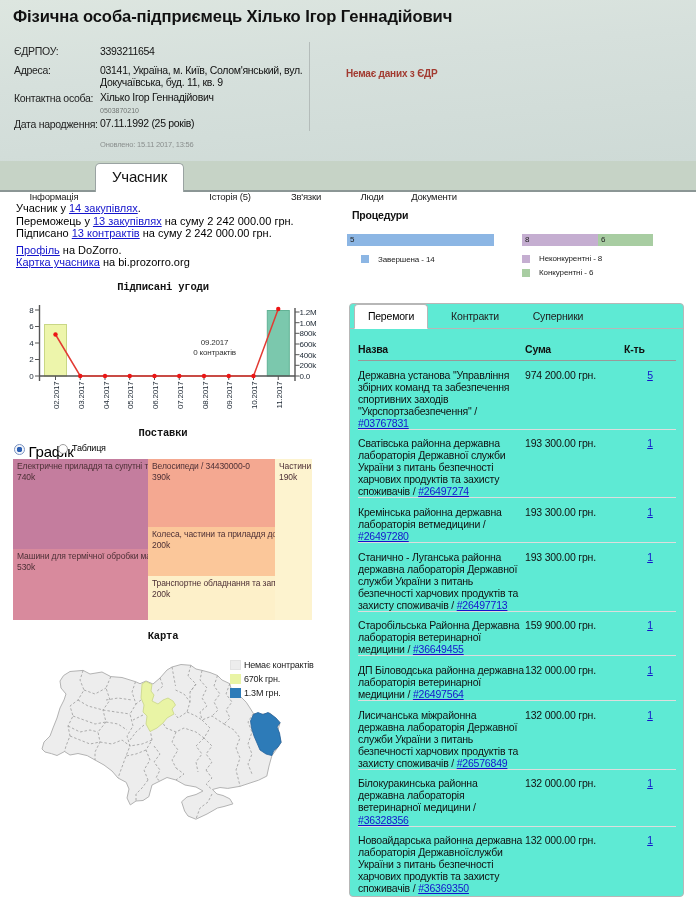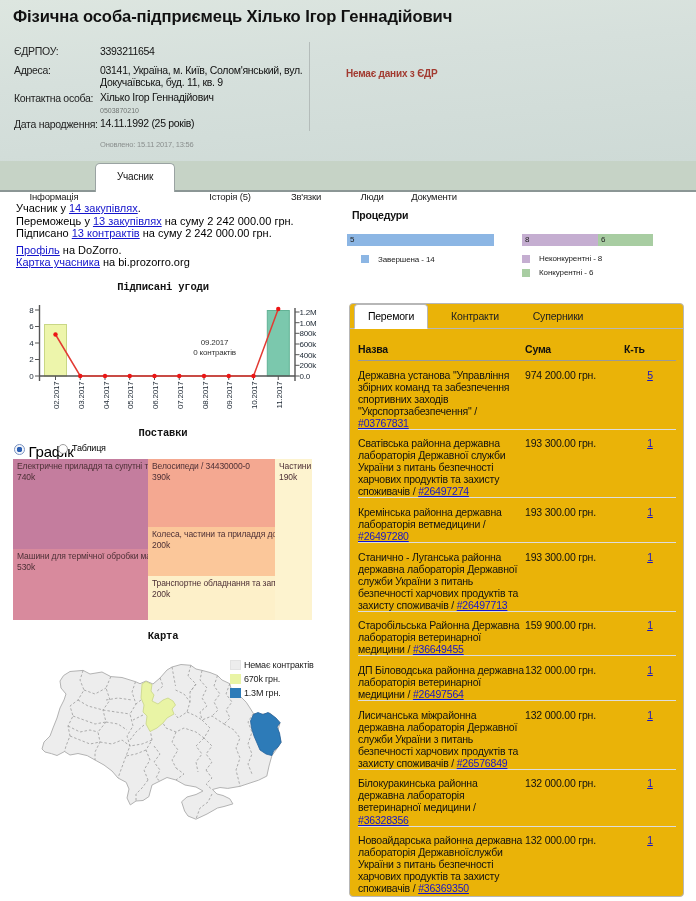--- a/index.html
+++ b/index.html
@@ -12,34 +12,34 @@
 #hdr{position:absolute;left:0;top:0;width:696px;height:161px;background:linear-gradient(175deg,#dde6e0 0%,#d6e0dc 40%,#cedad6 100%);}
 #hdr h1{margin:0;position:absolute;left:13px;top:7px;font-size:16.6px;letter-spacing:-0.1px;font-weight:bold;color:#111;}
 .lbl{position:absolute;left:14px;font-size:10.5px;letter-spacing:-0.3px;color:#222;}
 .val{position:absolute;left:100px;font-size:10.5px;letter-spacing:-0.3px;color:#111;}
 #vline{position:absolute;left:309px;top:42px;width:1px;height:89px;background:#b4bcba;}
 #nodata{position:absolute;left:346px;top:68px;font-size:10px;letter-spacing:-0.2px;font-weight:bold;color:#a23a30;}
 #upd{position:absolute;left:100px;top:139.5px;font-size:7.5px;letter-spacing:-0.2px;color:#8a8f8e;}
 
 #tabbar{position:absolute;left:0;top:161px;width:696px;height:29px;background:#c6d3c6;border-bottom:2px solid #8b9695;}
 .tab{position:absolute;top:10px;font-size:9.5px;letter-spacing:-0.2px;color:#1a1a1a;transform:translateX(-50%);margin-top:20px;}
-#activetab{position:absolute;left:95px;top:163px;width:80px;height:29px;background:#fff;border:1px solid #9aa3a2;border-bottom:none;border-radius:5px 5px 0 0;z-index:3;text-align:center;font-size:10px;letter-spacing:-0.2px;color:#111;line-height:26px;box-sizing:border-box;}
+#activetab{position:absolute;left:95px;top:163px;width:89px;height:29px;background:#fff;border:1px solid #9aa3a2;border-bottom:none;border-radius:5px 5px 0 0;z-index:3;text-align:center;font-size:15px;letter-spacing:-0.2px;color:#111;line-height:26px;box-sizing:border-box;}
 
 #para1{position:absolute;left:16px;top:202px;font-size:11px;line-height:12.5px;color:#000;}
 #para2{position:absolute;left:16px;top:244px;font-size:11px;line-height:12.3px;color:#000;}
 .h2c{position:absolute;width:326px;text-align:center;font-size:10.5px;letter-spacing:-0.2px;font-weight:bold;color:#111;font-family:Liberation Mono, monospace;}
 
 .tmcell{position:absolute;overflow:hidden;font-size:8.5px;letter-spacing:-0.1px;line-height:11px;color:#4d3036;padding:2px 0 0 4px;box-sizing:border-box;white-space:nowrap;}
 
 #proc-title{position:absolute;left:352px;top:209px;font-size:10.5px;letter-spacing:-0.2px;font-weight:bold;color:#111;}
 .pbar{position:absolute;top:234px;height:12px;font-size:8px;color:#222;line-height:12px;}
 .plegsq{position:absolute;width:8px;height:8px;}
 .plegtx{position:absolute;font-size:8px;letter-spacing:-0.1px;color:#222;}
 
-#panel{position:absolute;left:349px;top:303px;width:335px;height:594px;border:1px solid #b7b7b7;border-radius:4px;background:#eab308;box-sizing:border-box;}
+#panel{position:absolute;left:349px;top:303px;width:335px;height:594px;border:1px solid #b7b7b7;border-radius:4px;background:#5eead4;box-sizing:border-box;}
 #ptabs{position:relative;height:24px;border-bottom:1px solid #b7b7b7;}
 .ptab{position:absolute;top:0;height:24px;line-height:24px;font-size:10.5px;letter-spacing:-0.2px;color:#222;text-align:center;}
 #ptab-act{position:absolute;left:4px;top:0;width:74px;height:25px;line-height:23px;background:#fff;border:1px solid #b7b7b7;border-bottom:1px solid #fff;border-radius:4px 4px 0 0;text-align:center;font-size:10.5px;letter-spacing:-0.2px;box-sizing:border-box;}
 table.results{border-collapse:collapse;margin:0 0 0 8px;width:318px;font-size:10.5px;letter-spacing:-0.2px;table-layout:fixed;}
 table.results th{text-align:left;font-size:10.5px;padding:13.5px 0 5.5px 0;border-bottom:1px solid #999;color:#111;line-height:12px;}
 table.results td{vertical-align:top;padding:7.5px 0 0 0;border-bottom:1px solid #ddd;line-height:12.05px;color:#111;}
 table.results tr:last-child td{border-bottom:none;}
 td.amt{width:99px;}
 td.cnt{width:52px;text-align:center;}
 th.cnt{text-align:left;}
@@ -50,21 +50,21 @@
 
   <div id="hdr">
     <h1>Фізична особа-підприємець Хілько Ігор Геннадійович</h1>
     <div class="lbl" style="top:45px">ЄДРПОУ:</div>
     <div class="val" style="top:45px">3393211654</div>
     <div class="lbl" style="top:64px">Адреса:</div>
     <div class="val" style="top:64px;width:212px;line-height:12.4px">03141, Україна, м. Київ, Солом'янський, вул. Докучаївська, буд. 11, кв. 9</div>
     <div class="lbl" style="top:92px">Контактна особа:</div>
     <div class="val" style="top:92px;line-height:11.5px">Хілько Ігор Геннадійович<br><span style="font-size:7px;letter-spacing:0;color:#6f7472">0503870210</span></div>
     <div class="lbl" style="top:118px">Дата народження:</div>
-    <div class="val" style="top:117px;font-size:10.5px">14.11.1992 (25 років)</div>
+    <div class="val" style="top:117px;font-size:10.5px">07.11.1992 (25 років)</div>
     <div id="vline"></div>
     <div id="nodata">Немає даних з ЄДР</div>
     <div id="upd">Оновлено: 15.11 2017, 13:56</div>
   </div>
 
   <div id="tabbar">
     <div class="tab" style="left:54px">Інформація</div>
     <div class="tab" style="left:230px">Історія (5)</div>
     <div class="tab" style="left:306px">Зв'язки</div>
     <div class="tab" style="left:372px">Люди</div>

